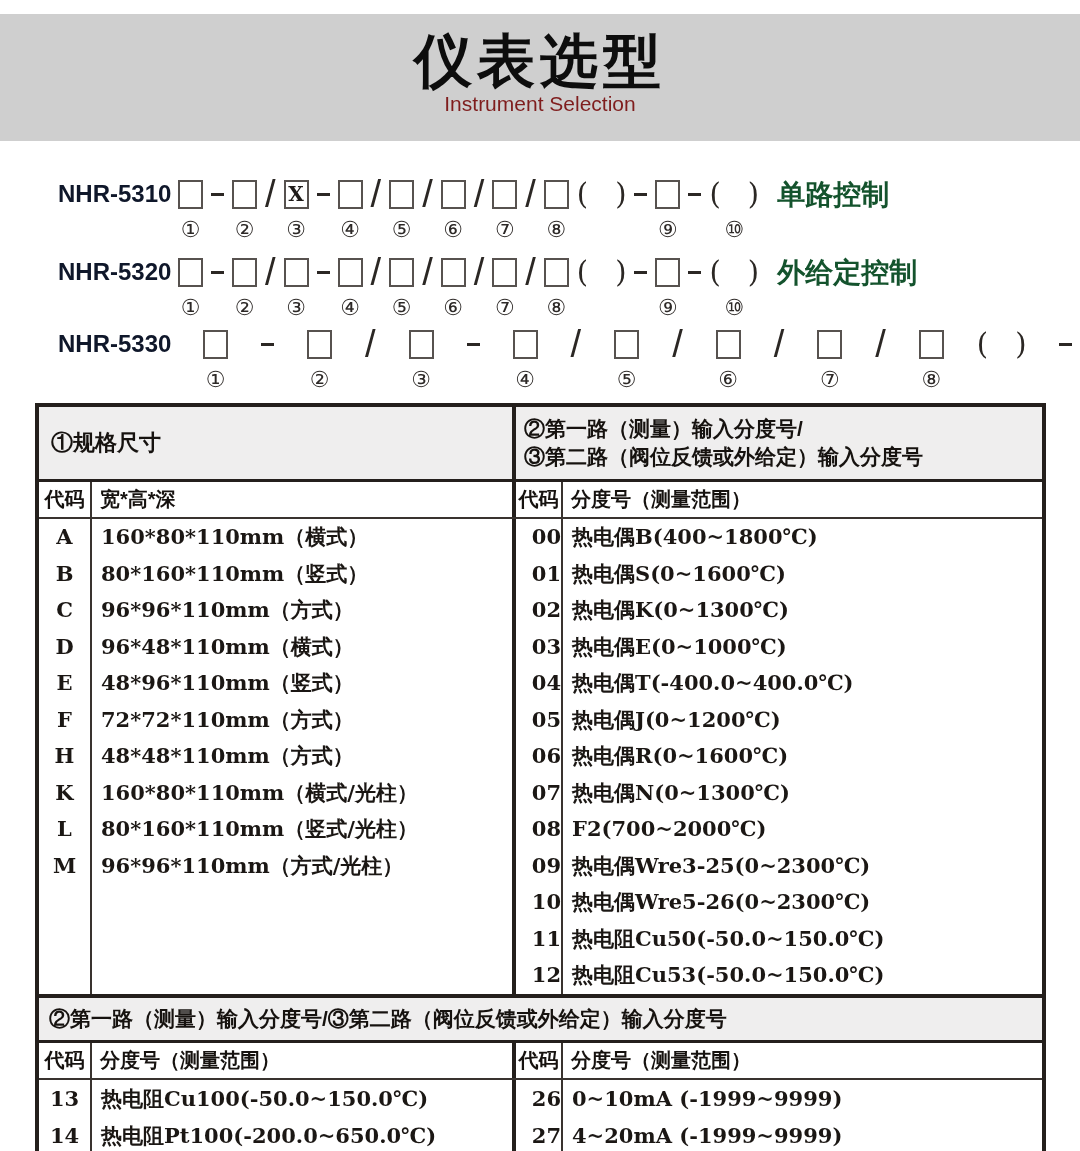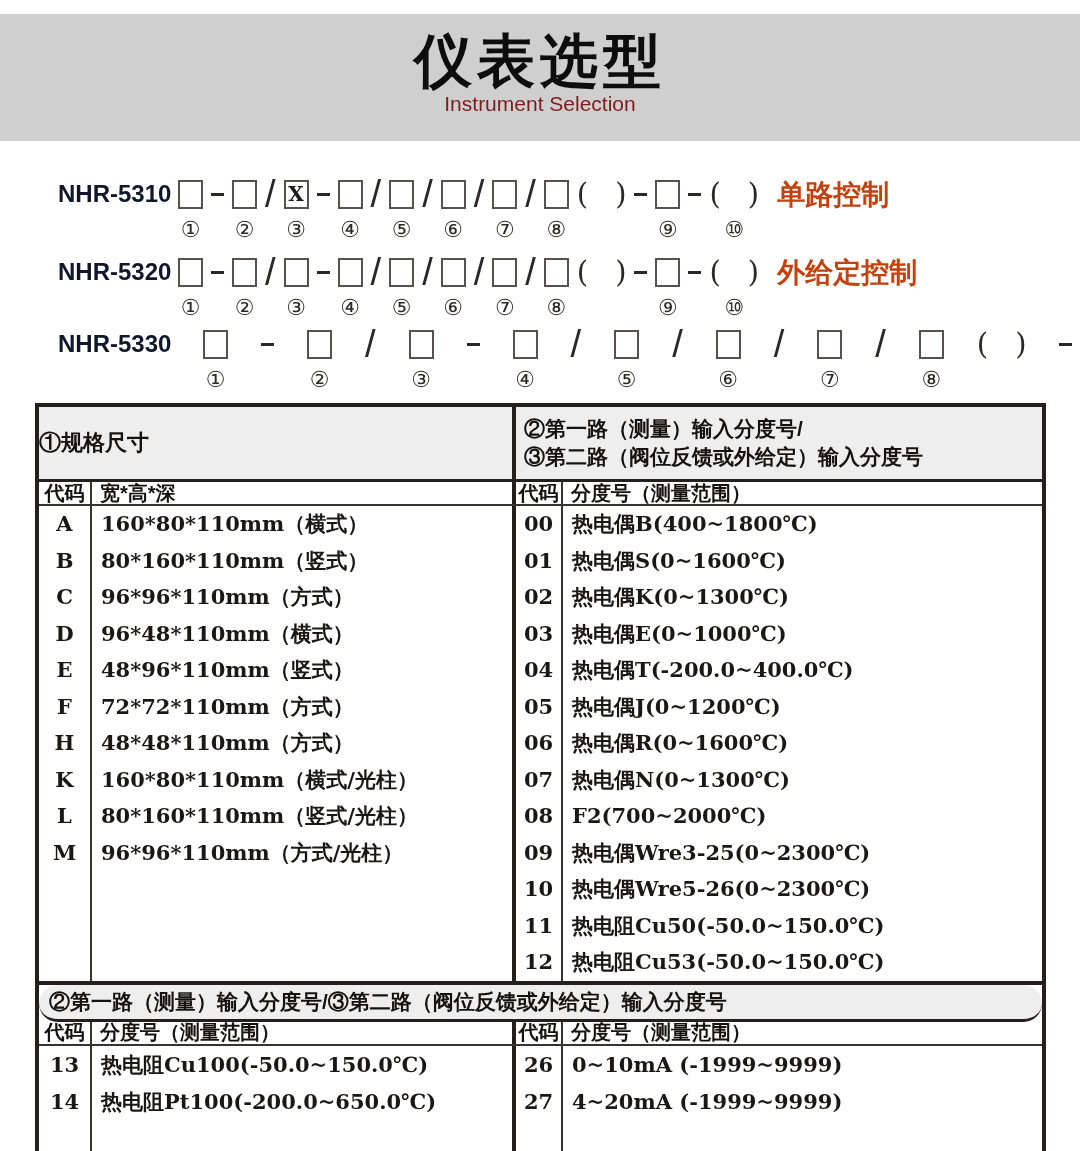--- a/index.html
+++ b/index.html
@@ -17,52 +17,52 @@
   .mrow1 { top:178px; } .mrow2 { top:256px; } .mrow3 { top:328px;gap:33px; }
   .mlabel { width:112px; font-weight:600; font-size:24px; line-height:32px; color:#0f172a; letter-spacing:0px; }
   .unit { display:flex; flex-direction:column; align-items:center; }
   .slot { height:32px; display:flex; align-items:center; justify-content:center; }
   .mbox { width:25px; height:29px; border:2px solid #57524f; display:flex; align-items:center; justify-content:center;
           font-family:"DejaVu Serif", serif; font-weight:700; font-size:20px; color:#1e1a18; background:#fff; }
   .mdash { width:13px; height:3px; background:#2b2724; }
   .mslash { font-size:38px; line-height:32px; font-weight:400; color:#2b2724; }
   .pgroup { display:flex; column-gap:27px; font-family:"DejaVu Serif", serif; font-size:29px; line-height:32px; font-weight:400; color:#2b2724; }
   .circ { margin-top:8px; height:24px; font-family:"DejaVu Serif", serif; font-size:22px; line-height:24px; color:#2d2927; }
-  .msuffix { margin-left:10px; font-weight:600; font-size:28px; line-height:34px; color:#c2410c; }
+  .msuffix { margin-left:10px; font-weight:600; font-size:28px; line-height:34px; color:#14532d; }
 
   
   .tframe { position:absolute; left:35px; top:403px; width:1011px; height:760px; border:4px solid #241f1c;
             background:#fff; display:flex; flex-direction:column; }
   .halves { display:flex; width:100%; }
   .hl { width:473px; display:flex; }
   .hr { flex:1; border-left:4px solid #241f1c; display:flex; }
 
   .sec1 { height:75px; background:#efeeee; border-bottom:3px solid #241f1c; }
-  .sec1 .lcell { width:473px; display:flex; align-items:center; padding-left:0;
+  .sec1 .lcell { width:473px; display:flex; align-items:center; padding-left:12px;
                  font-weight:700; font-size:22px; color:#16120f; }
   .sec1 .rcell { flex:1; border-left:4px solid #241f1c; display:flex; flex-direction:column; justify-content:center;
                  padding-left:8px; font-weight:700; font-size:21px; line-height:28px; color:#16120f; }
 
-  .colhdr { height:24px; border-bottom:2px solid #39332f; }
+  .colhdr { height:37px; border-bottom:2px solid #39332f; }
   .colhdr .cc { display:flex; align-items:center; justify-content:center; font-weight:700; font-size:20px; color:#16120f; }
   .colhdr .cv { display:flex; align-items:center; padding-left:8px; font-weight:700; font-size:20px; color:#16120f; }
   .w-code-l { width:53px; border-right:2px solid #39332f; }
-  .w-code-r { width:47px; border-right:2px solid #39332f; }
+  .w-code-r { width:47px; border-right:2px solid #39332f;align-items:flex-end; }
   .w-val { flex:1; }
 
   .tbody1 { flex:1; border-bottom:4px solid #241f1c; }
   .codecol, .valcol { display:flex; flex-direction:column; }
   .codecol { border-right:2px solid #39332f; }
   .codecol .ln { text-align:center; }
   .valcol .ln { padding-left:9px; }
   .ln { font-family:"DejaVu Serif", serif; font-weight:700; font-size:21px; color:#1b1714; white-space:nowrap; }
   .tbody1 .ln { line-height:36.5px; }
 
-  .sec2 { height:37px; background:#efeeee; border-bottom:3px solid #241f1c; display:flex; align-items:center;
-          padding-left:10px; font-weight:700; font-size:21px; color:#16120f;border-radius:19px; }
+  .sec2 { height:45px; background:#efeeee; border-bottom:3px solid #241f1c; display:flex; align-items:center;
+          padding-left:10px; font-weight:700; font-size:21px; color:#16120f; }
   .tbody2 { flex:1; }
   .tbody2 .ln { line-height:37px; }
 </style>
 </head>
 <body>
 
 <div class="banner">
   <div class="t">仪表选型</div>
   <div class="s">Instrument Selection</div>
 </div>
@@ -520,21 +520,21 @@
           <div class="ln">09</div>
           <div class="ln">10</div>
           <div class="ln">11</div>
           <div class="ln">12</div>
         </div>
       <div class="valcol w-val">
           <div class="ln">热电偶B(400~1800℃)</div>
           <div class="ln">热电偶S(0~1600℃)</div>
           <div class="ln">热电偶K(0~1300℃)</div>
           <div class="ln">热电偶E(0~1000℃)</div>
-          <div class="ln">热电偶T(-200.0~400.0℃)</div>
+          <div class="ln">热电偶T(-400.0~400.0℃)</div>
           <div class="ln">热电偶J(0~1200℃)</div>
           <div class="ln">热电偶R(0~1600℃)</div>
           <div class="ln">热电偶N(0~1300℃)</div>
           <div class="ln">F2(700~2000℃)</div>
           <div class="ln">热电偶Wre3-25(0~2300℃)</div>
           <div class="ln">热电偶Wre5-26(0~2300℃)</div>
           <div class="ln">热电阻Cu50(-50.0~150.0℃)</div>
           <div class="ln">热电阻Cu53(-50.0~150.0℃)</div>
         </div>
     </div>

